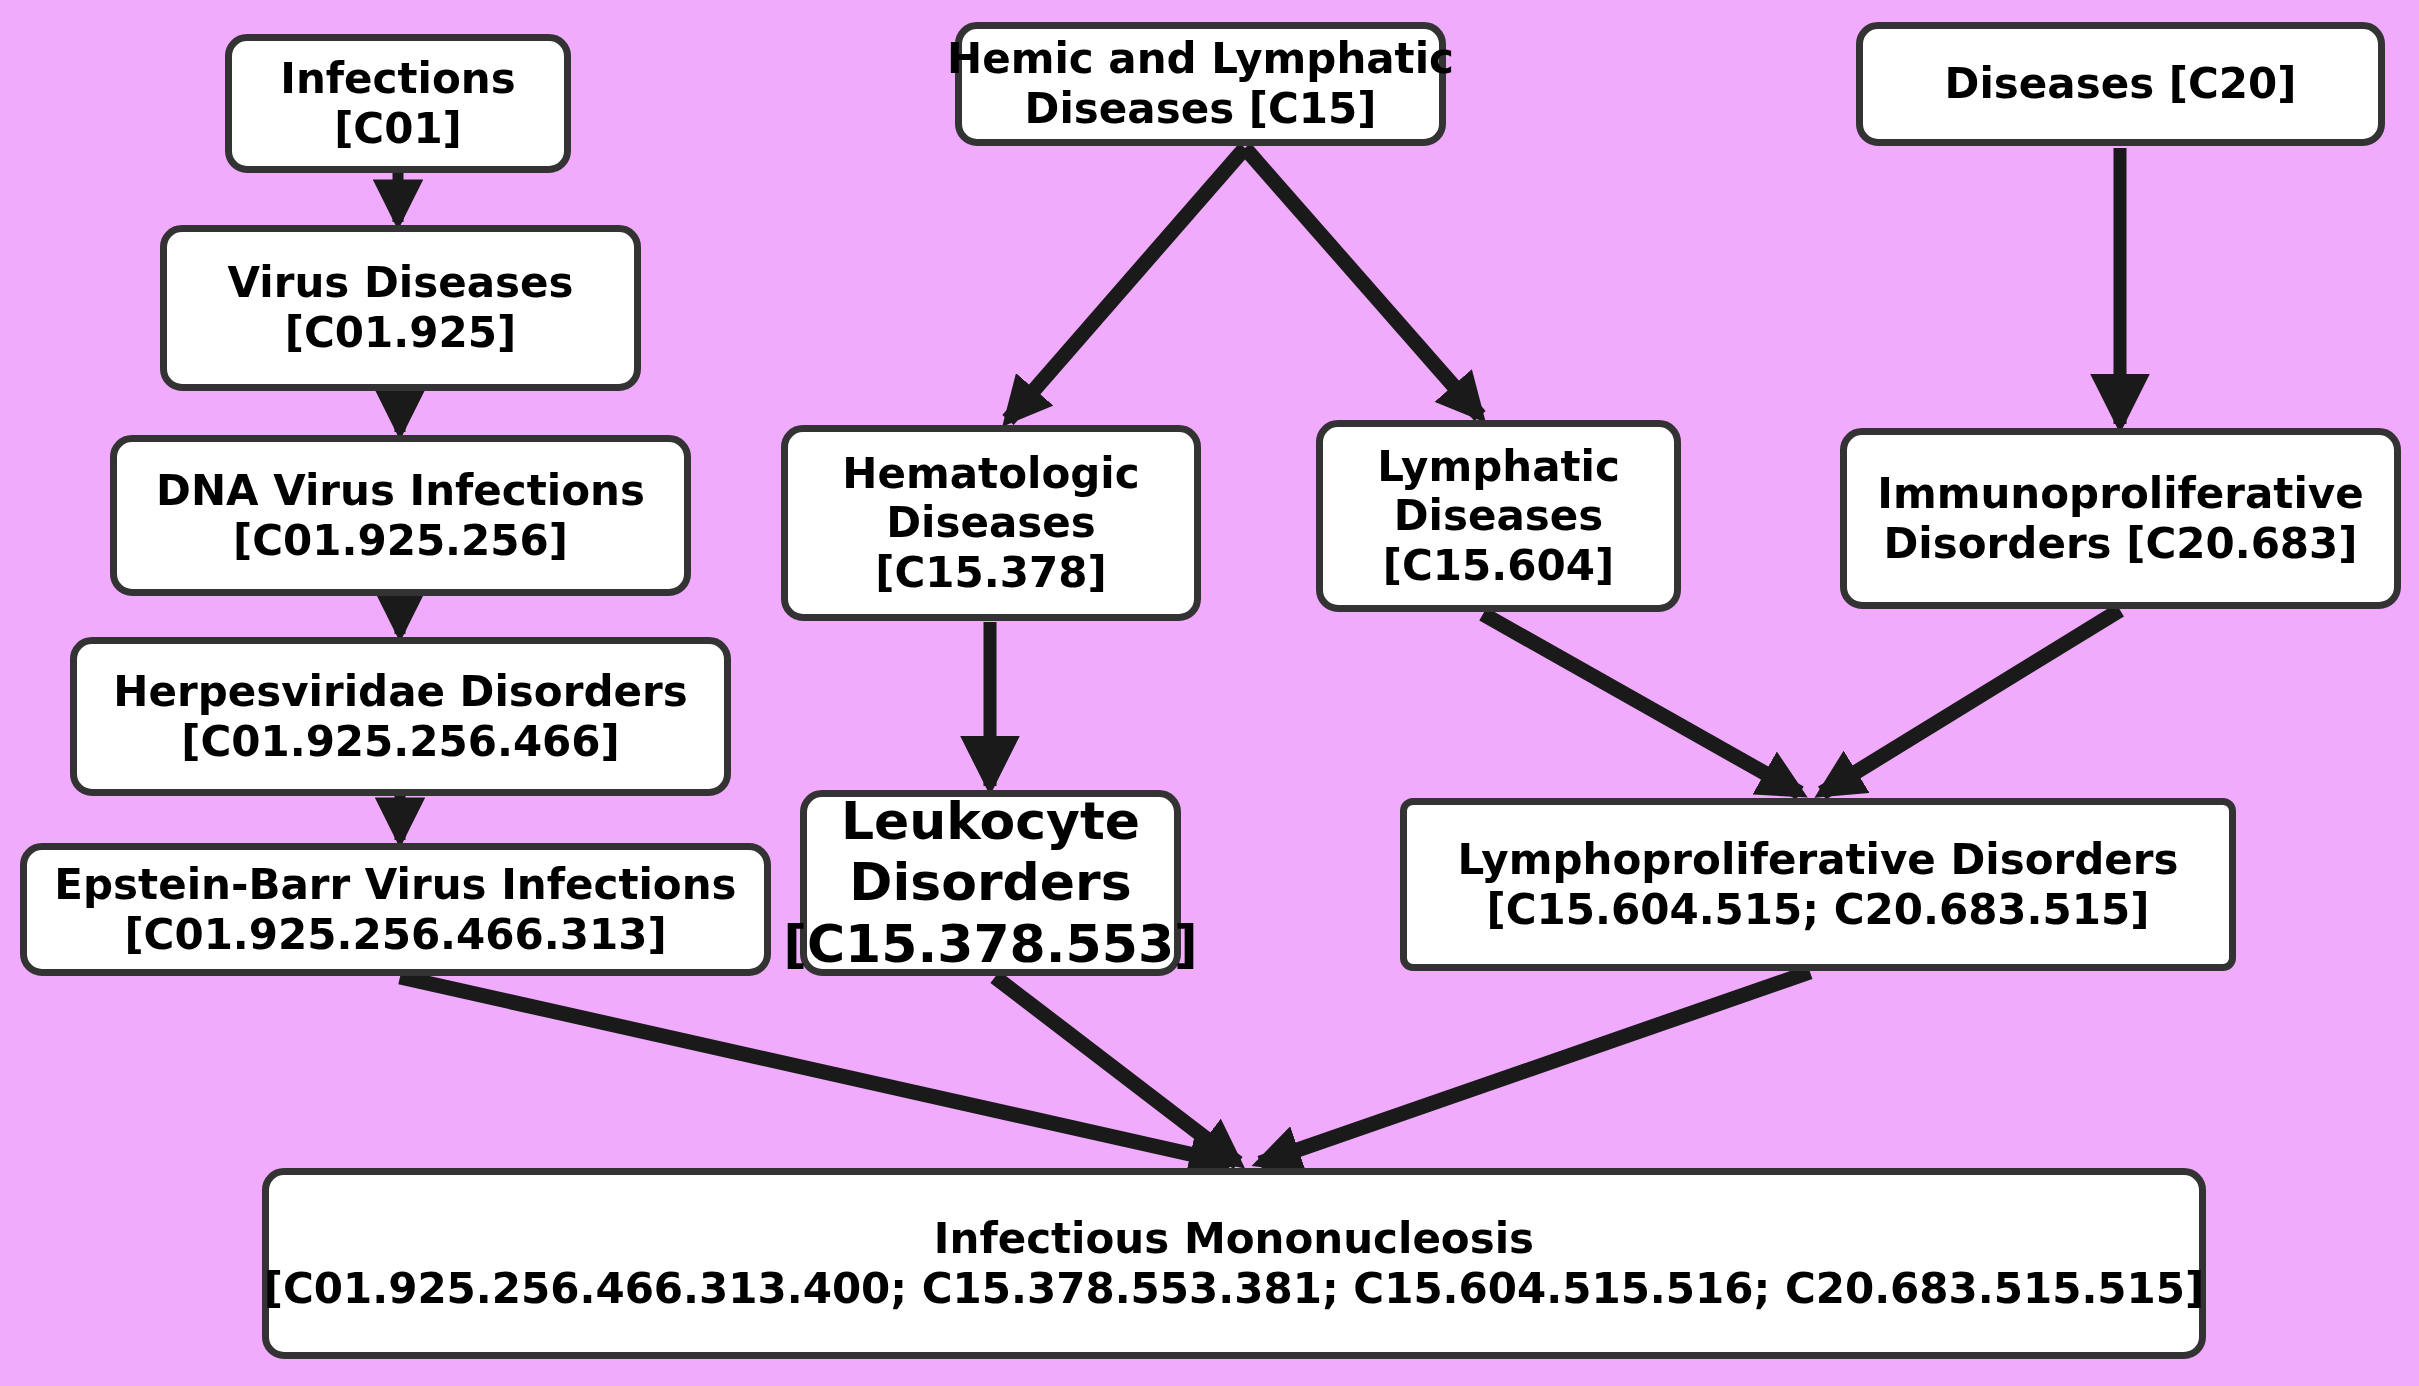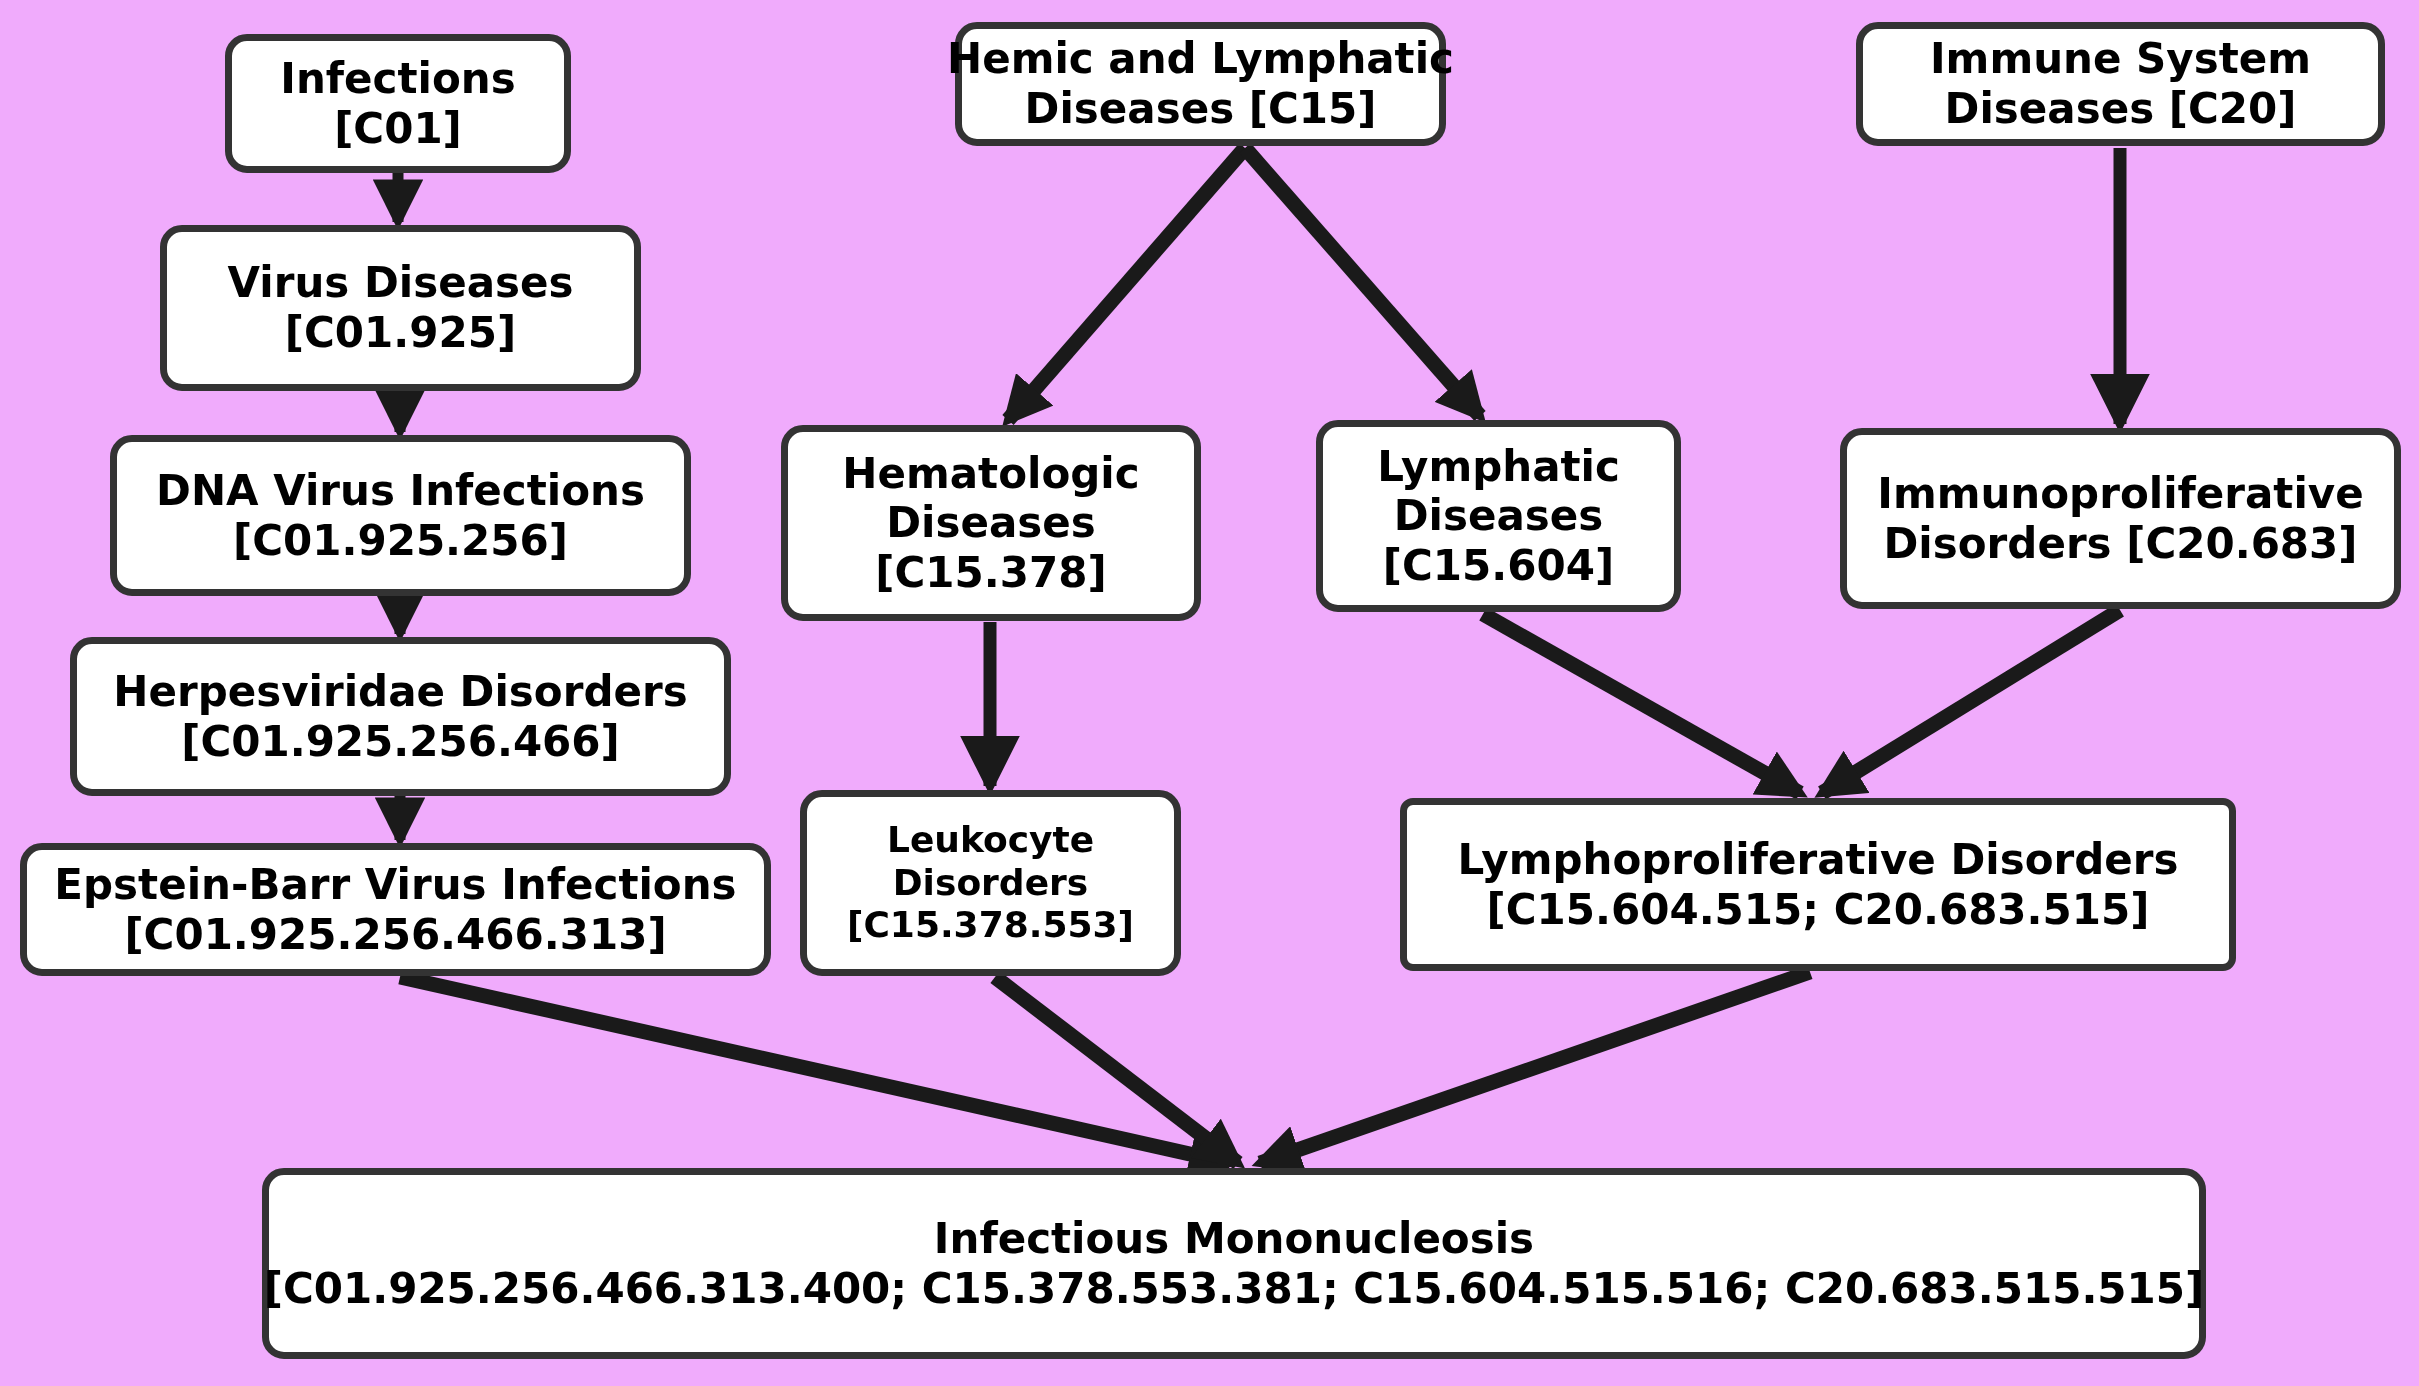--- a/index.html
+++ b/index.html
@@ -45,21 +45,21 @@
     white-space: nowrap;
   }
   .n-infections     { left: 225px;  top: 34px;   width: 346px; height: 139px; font-size: 42px; }
   .n-virus          { left: 160px;  top: 225px;  width: 481px; height: 166px; font-size: 42px; }
   .n-dnavirus       { left: 110px;  top: 435px;  width: 581px; height: 161px; font-size: 42px; }
   .n-herpes         { left: 70px;   top: 637px;  width: 661px; height: 159px; font-size: 42px; }
   .n-ebv            { left: 20px;   top: 843px;  width: 751px; height: 133px; font-size: 42px; }
 
   .n-hemic          { left: 955px;  top: 22px;   width: 491px; height: 124px; font-size: 42px; }
   .n-hematologic    { left: 781px;  top: 425px;  width: 420px; height: 196px; font-size: 42px; }
-  .n-leukocyte      { left: 800px;  top: 790px;  width: 381px; height: 186px; font-size: 36px; }
+  .n-leukocyte      { left: 800px;  top: 790px;  width: 381px; height: 186px; font-size: 52px; }
 
   .n-lymphatic      { left: 1316px; top: 420px;  width: 365px; height: 192px; font-size: 42px; }
   .n-lymphoprolif   { left: 1400px; top: 798px;  width: 836px; height: 173px; font-size: 42px; border-radius: 13px; }
 
   .n-immune         { left: 1856px; top: 22px;   width: 529px; height: 124px; font-size: 42px; }
   .n-immunoprolif   { left: 1840px; top: 428px;  width: 561px; height: 181px; font-size: 42px; }
 
   .n-mono           { left: 262px;  top: 1168px; width: 1944px; height: 191px; font-size: 42px; }
 </style>
 </head>
@@ -151,21 +151,20 @@
     <span class="line">Diseases</span>
     <span class="line">[C15.604]</span>
   </div>
 
   <div class="node n-lymphoprolif">
     <span class="line">Lymphoproliferative Disorders</span>
     <span class="line">[C15.604.515; C20.683.515]</span>
   </div>
 
   <div class="node n-immune">
-    <span class="line">Immune System</span>
     <span class="line">Diseases [C20]</span>
   </div>
 
   <div class="node n-immunoprolif">
     <span class="line">Immunoproliferative</span>
     <span class="line">Disorders [C20.683]</span>
   </div>
 
   <div class="node n-mono">
     <span class="line">Infectious Mononucleosis</span>

